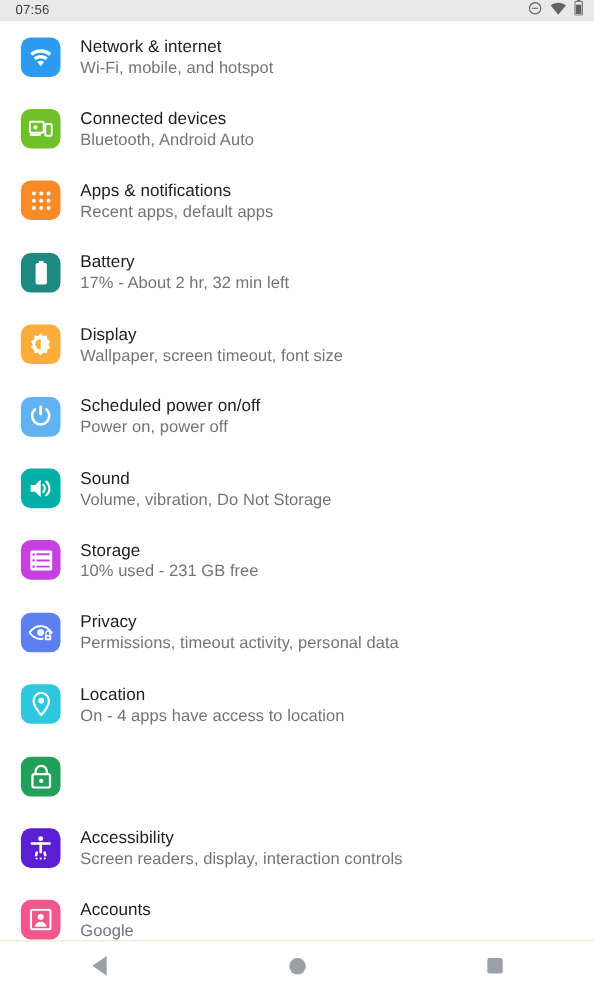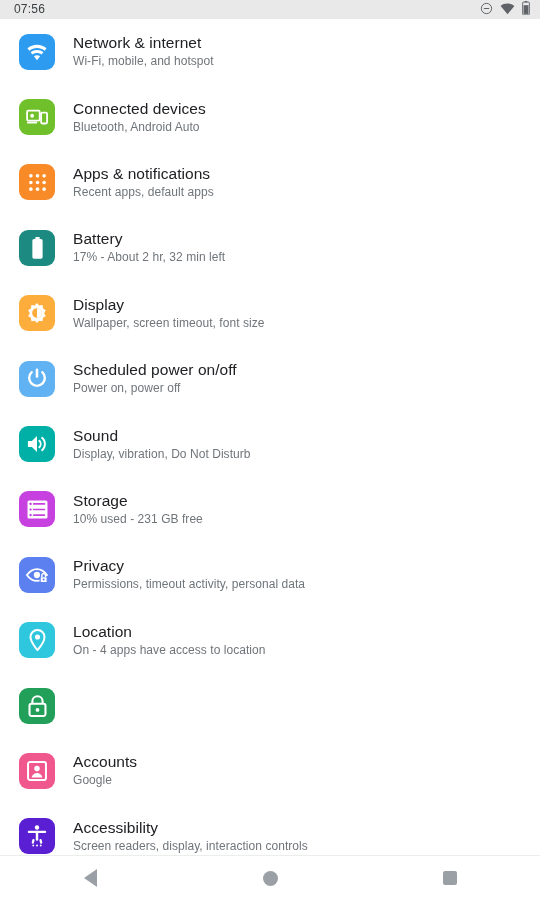--- a/index.html
+++ b/index.html
@@ -45,21 +45,21 @@
     border-radius:9px;
     display:flex; align-items:center; justify-content:center;
   }
   .row-icon svg{ display:block; }
   .row-text{ margin-left:18px; }
   .row-title{
     font-size:15.5px; color:#202124;
     line-height:19px; letter-spacing:.05px;
   }
   .row-sub{
-    font-size:12px; color:#70757a;
+    font-size:15px; color:#70757a;
     line-height:17px; margin-top:1px; letter-spacing:.05px;
   }
 
   
   .nav-bar{
     position:absolute; left:0; bottom:0;
     width:540px; height:45px;
     background:#ffffff;
     border-top:1px solid #eceded;
     display:flex; align-items:center; justify-content:space-around;
@@ -203,21 +203,21 @@
     <div class="row">
       <div class="row-icon" style="background:#00b0a6">
         <svg width="22" height="20" viewBox="0 0 24 22">
           <path d="M2 7.6 H6.4 L12 2.2 V19.8 L6.4 14.4 H2 Z" fill="#fff"></path>
           <path d="M14.6 7.4 A5.2 5.2 0 0 1 14.6 14.6" fill="none" stroke="#fff" stroke-width="2.1" stroke-linecap="round"></path>
           <path d="M17.6 4.2 A9 9 0 0 1 17.6 17.8" fill="none" stroke="#fff" stroke-width="2.1" stroke-linecap="round"></path>
         </svg>
       </div>
       <div class="row-text">
         <div class="row-title">Sound</div>
-        <div class="row-sub">Display, vibration, Do Not Disturb</div>
+        <div class="row-sub">Volume, vibration, Do Not Storage</div>
       </div>
     </div>
 
     <div class="row">
       <div class="row-icon" style="background:#c741e0">
         <svg width="21" height="19" viewBox="0 0 22 20">
           <rect x="0.5" y="0.5" width="21" height="19" rx="1.6" fill="#fff"></rect>
           <g fill="#c741e0">
             <rect x="2.6" y="3" width="2.2" height="2.2" rx="0.5"></rect>
             <rect x="6.2" y="3.2" width="13" height="1.8" rx="0.9"></rect>
@@ -263,34 +263,20 @@
       </div>
     </div>
 
     <div class="row">
       <div class="row-icon" style="background:#22a05a">
         <svg width="19" height="22" viewBox="0 0 20 23">
           <path d="M4.6 9.4 V6.6 a5.4 5.4 0 0 1 10.8 0 V9.4" fill="none" stroke="#fff" stroke-width="2.2"></path>
           <rect x="1.6" y="9.2" width="16.8" height="12.8" rx="2" fill="none" stroke="#fff" stroke-width="2.2"></rect>
           <circle cx="10" cy="15.6" r="2" fill="#fff"></circle>
         </svg>
-      </div>
-    </div>
-
-    <div class="row">
-      <div class="row-icon" style="background:#f0578d">
-        <svg width="20" height="20" viewBox="0 0 21 21">
-          <rect x="1.1" y="1.1" width="18.8" height="18.8" rx="2" fill="none" stroke="#fff" stroke-width="2.1"></rect>
-          <circle cx="10.5" cy="8" r="2.9" fill="#fff"></circle>
-          <path d="M4.8 17.4 C5.6 14.2 7.8 12.6 10.5 12.6 C13.2 12.6 15.4 14.2 16.2 17.4 Z" fill="#fff"></path>
-        </svg>
-      </div>
-      <div class="row-text">
-        <div class="row-title">Accounts</div>
-        <div class="row-sub">Google</div>
       </div>
     </div>
 
     <div class="row">
       <div class="row-icon" style="background:#5a1fd2">
         <svg width="20" height="22" viewBox="0 0 21 23">
           <circle cx="10.5" cy="2.6" r="2.3" fill="#fff"></circle>
           <rect x="0.8" y="6" width="19.4" height="2.4" rx="1.2" fill="#fff"></rect>
           <rect x="9.2" y="6" width="2.6" height="10.6" rx="1.3" fill="#fff"></rect>
           <rect x="5.3" y="14.6" width="2.4" height="5" rx="1.2" fill="#fff" transform="rotate(14 6.5 17)"></rect>
@@ -301,20 +287,34 @@
             <circle cx="14.4" cy="21.4" r="1"></circle>
           </g>
         </svg>
       </div>
       <div class="row-text">
         <div class="row-title">Accessibility</div>
         <div class="row-sub">Screen readers, display, interaction controls</div>
       </div>
     </div>
 
+    <div class="row">
+      <div class="row-icon" style="background:#f0578d">
+        <svg width="20" height="20" viewBox="0 0 21 21">
+          <rect x="1.1" y="1.1" width="18.8" height="18.8" rx="2" fill="none" stroke="#fff" stroke-width="2.1"></rect>
+          <circle cx="10.5" cy="8" r="2.9" fill="#fff"></circle>
+          <path d="M4.8 17.4 C5.6 14.2 7.8 12.6 10.5 12.6 C13.2 12.6 15.4 14.2 16.2 17.4 Z" fill="#fff"></path>
+        </svg>
+      </div>
+      <div class="row-text">
+        <div class="row-title">Accounts</div>
+        <div class="row-sub">Google</div>
+      </div>
+    </div>
+
   </div>
 
   <div class="nav-bar">
     <div class="nav-btn">
       <span class="nav-back"></span>
     </div>
     <div class="nav-btn">
       <span class="nav-home"></span>
     </div>
     <div class="nav-btn">

